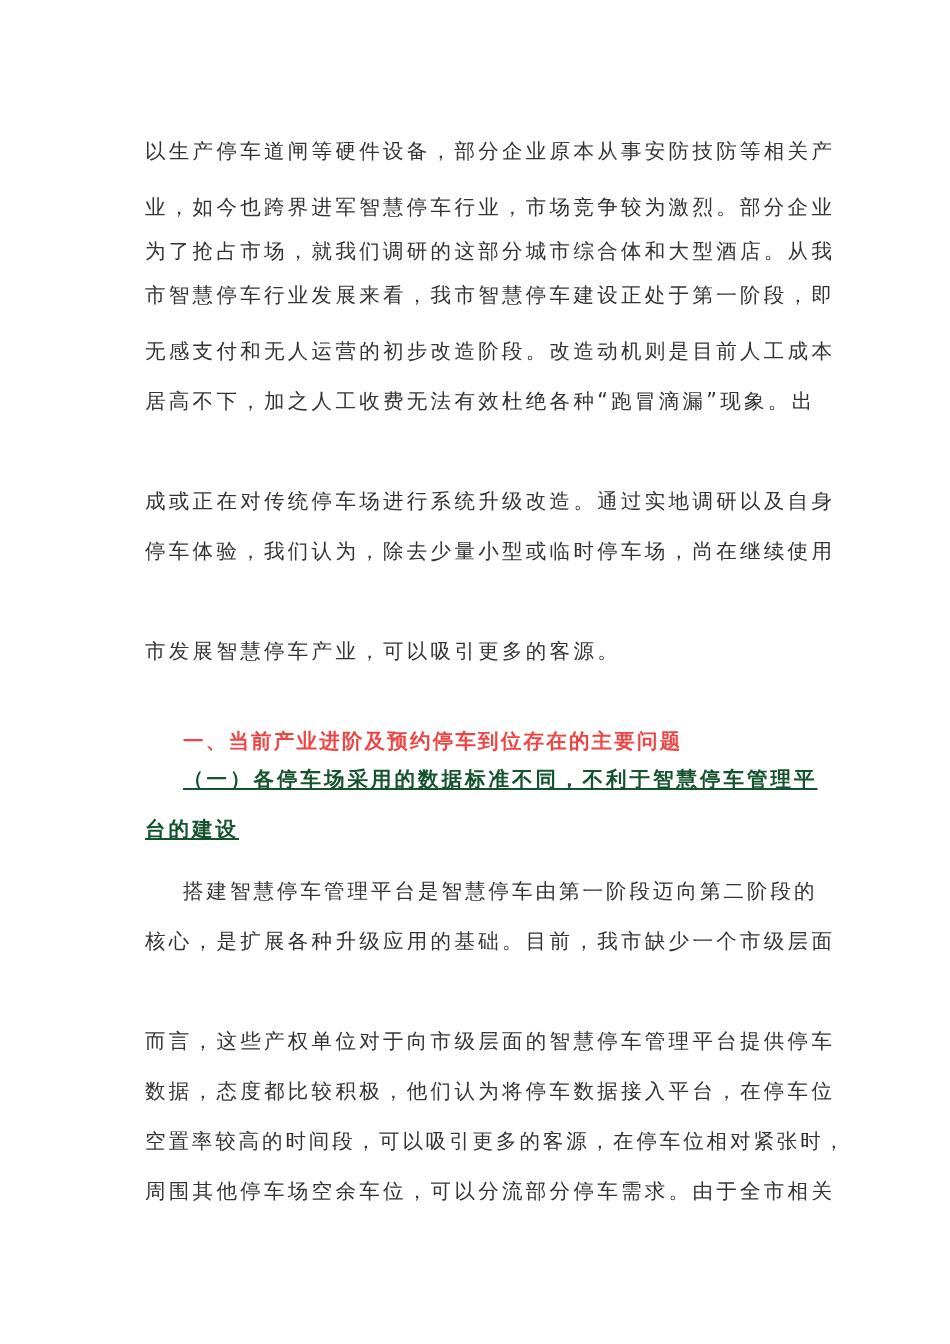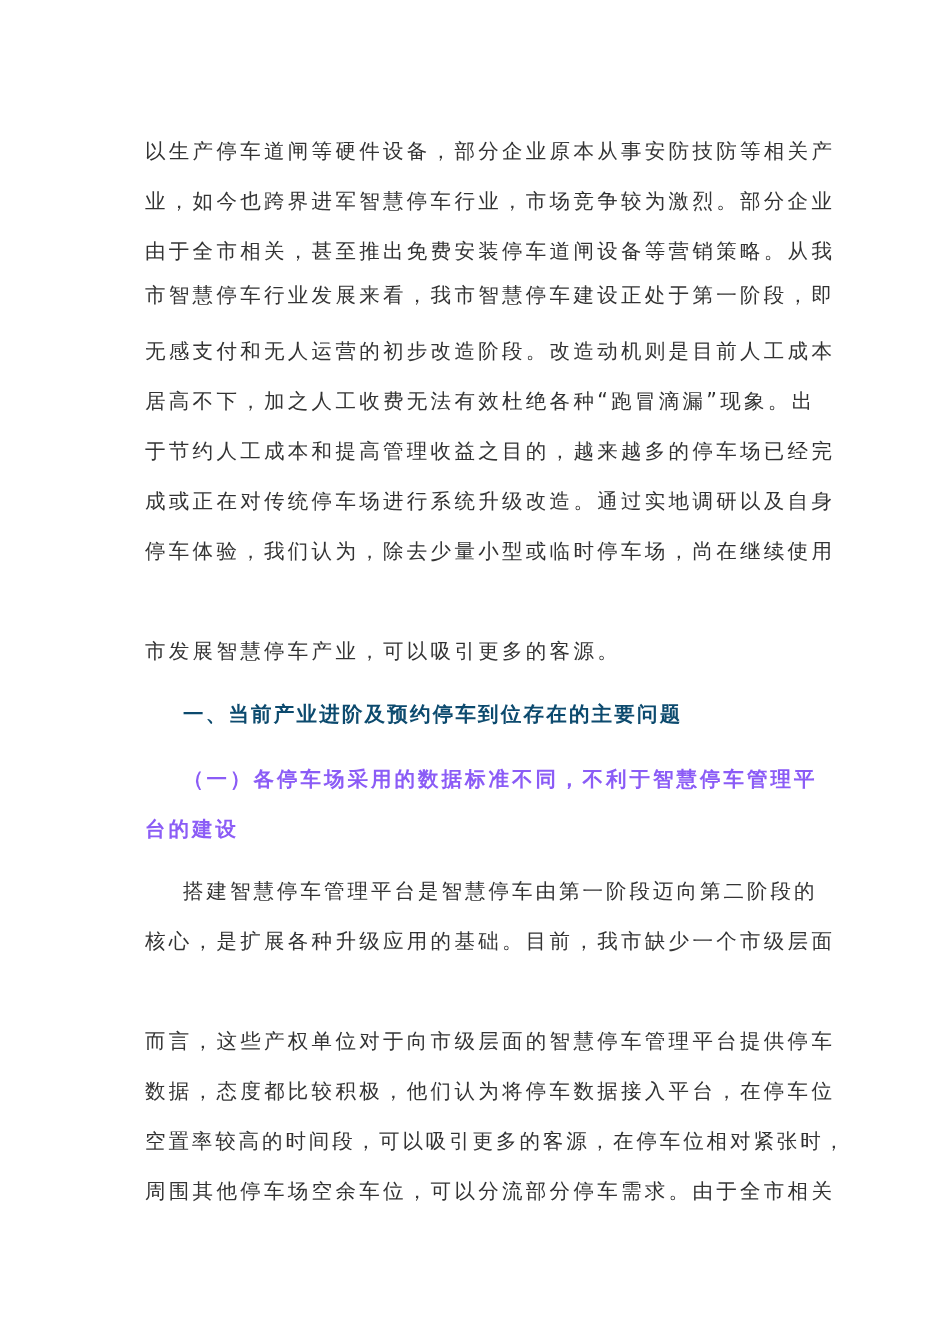--- a/index.html
+++ b/index.html
@@ -1,34 +1,33 @@
 <!DOCTYPE html>
 <html><head>
 <meta charset="utf-8">
 <style>
   html, body { margin: 0; padding: 0; background: #ffffff; }
   body { width: 950px; height: 1344px; position: relative; overflow: hidden;
          font-family: "DejaVu Sans", sans-serif; color: #2a2a2a; }
   .page { position: absolute; left: 0; top: 0; width: 950px; height: 1344px; background: #fff; }
   .line { position: absolute; left: 145px; width: 680px; font-size: 20.5px; line-height: 28px;
           letter-spacing: 3.3px; white-space: nowrap; color: #333; }
-  .heading { font-weight: bold; color: #0c4a6e; letter-spacing: 2.2px; }
-  .sub { font-weight: bold; color: #8b5cf6; letter-spacing: 3.0px; }
+  .heading { font-weight: bold; color: #ef4444; letter-spacing: 2.2px; margin-top: 27px; }
+  .sub { font-weight: bold; color: #14532d; letter-spacing: 3.0px; text-decoration: underline; }
 </style>
 </head>
 <body>
 
 <div class="page">
   <div class="line" style="top:137px">以生产停车道闸等硬件设备，部分企业原本从事安防技防等相关产</div>
-  <div class="line" style="top:187px">业，如今也跨界进军智慧停车行业，市场竞争较为激烈。部分企业</div>
-  <div class="line" style="top:237px">由于全市相关，甚至推出免费安装停车道闸设备等营销策略。从我</div>
+  <div class="line" style="top:193px">业，如今也跨界进军智慧停车行业，市场竞争较为激烈。部分企业</div>
+  <div class="line" style="top:237px">为了抢占市场，就我们调研的这部分城市综合体和大型酒店。从我</div>
   <div class="line" style="top:281px">市智慧停车行业发展来看，我市智慧停车建设正处于第一阶段，即</div>
   <div class="line" style="top:337px">无感支付和无人运营的初步改造阶段。改造动机则是目前人工成本</div>
   <div class="line" style="top:387px">居高不下，加之人工收费无法有效杜绝各种“跑冒滴漏”现象。出</div>
-  <div class="line" style="top:437px">于节约人工成本和提高管理收益之目的，越来越多的停车场已经完</div>
   <div class="line" style="top:487px">成或正在对传统停车场进行系统升级改造。通过实地调研以及自身</div>
   <div class="line" style="top:537px">停车体验，我们认为，除去少量小型或临时停车场，尚在继续使用</div>
   <div class="line" style="top:637px">市发展智慧停车产业，可以吸引更多的客源。</div>
 
   <div class="line heading" style="top:700px; left:183px">一、当前产业进阶及预约停车到位存在的主要问题</div>
 
   <div class="line sub" style="top:765px; left:183px">（一）各停车场采用的数据标准不同，不利于智慧停车管理平</div>
   <div class="line sub" style="top:815px">台的建设</div>
 
   <div class="line" style="top:877px; left:183px; letter-spacing:3.0px">搭建智慧停车管理平台是智慧停车由第一阶段迈向第二阶段的</div>

